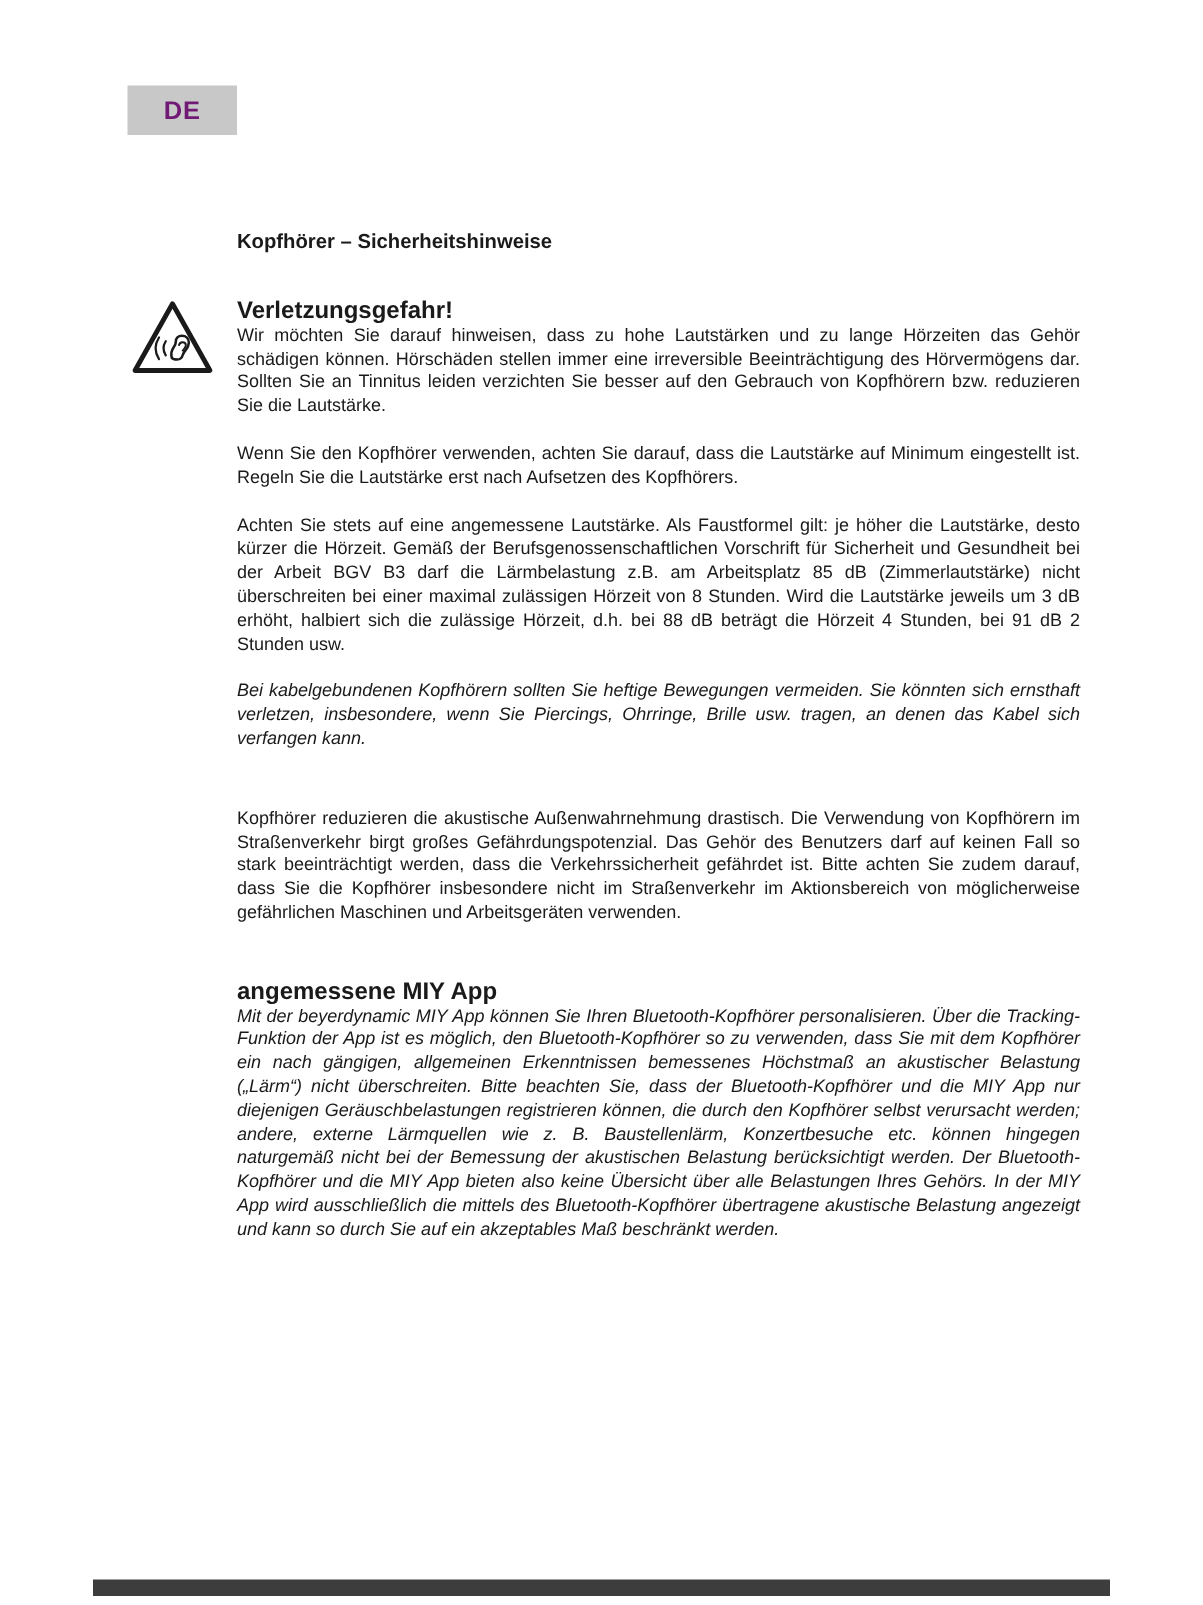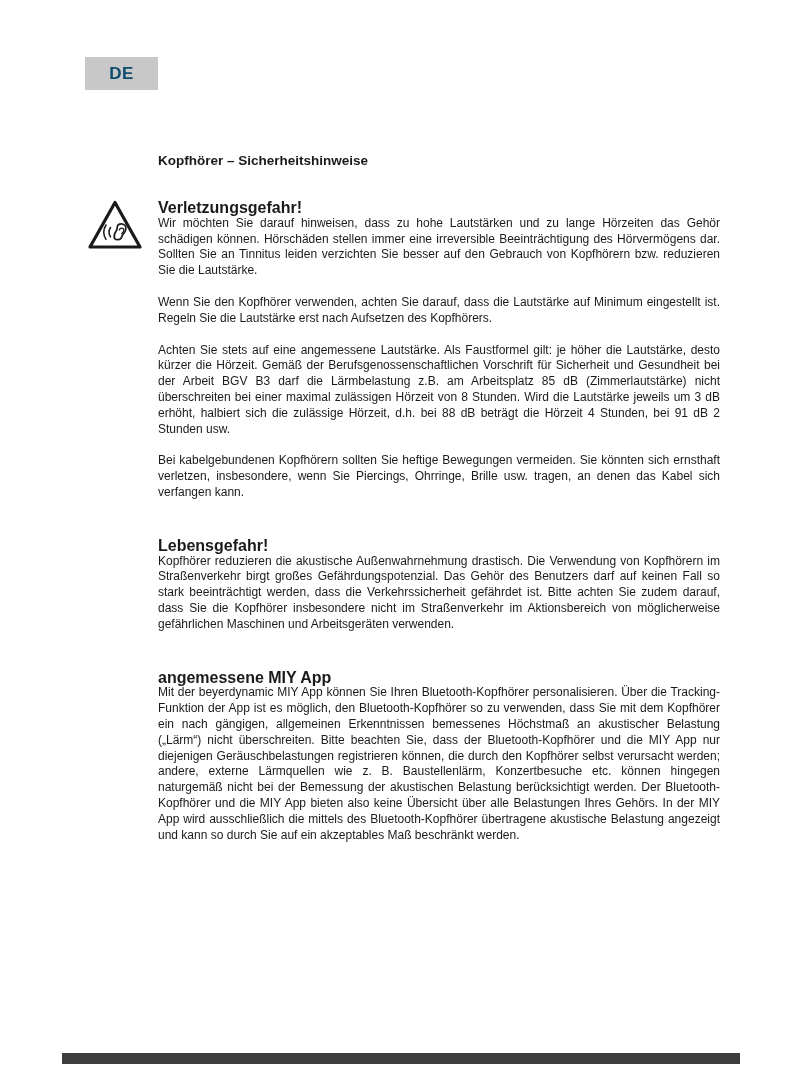--- a/index.html
+++ b/index.html
@@ -17,21 +17,21 @@
     left: 85px;
     top: 57px;
     width: 73px;
     height: 33px;
     background: #c8c8c8;
     display: flex;
     align-items: center;
     justify-content: center;
     font-weight: 700;
     font-size: 17px;
-    color: #0c4a6e;
+    color: #701a75;
     letter-spacing: 0.5px;
   }
   .warning-icon {
     position: absolute;
     left: 87px;
     top: 199px;
     width: 56px;
     height: 52px;
   }
   .content {
@@ -54,21 +54,21 @@
     margin: 0;
     line-height: 15.8px;
   }
   .para {
     font-size: 12px;
     line-height: 15.8px;
     margin: 0 0 16px 0;
     text-align: justify;
   }
   .para.tight { margin-bottom: 0; }
-  .para.last { margin-bottom: 0; }
+  .para.last { margin-bottom: 0; font-style: italic; }
   .footer-bar {
     position: absolute;
     left: 62px;
     top: 1053px;
     width: 678px;
     height: 11px;
     background: #3d3d3d;
   }
 </style>
 </head>
@@ -94,21 +94,20 @@
 
     <section>
       <h2 class="sec-heading">Verletzungsgefahr!</h2>
       <p class="para">Wir möchten Sie darauf hinweisen, dass zu hohe Lautstärken und zu lange Hörzeiten das Gehör schädigen können. Hörschäden stellen immer eine irreversible Beeinträchtigung des Hörvermögens dar. Sollten Sie an Tinnitus leiden verzichten Sie besser auf den Gebrauch von Kopfhörern bzw. reduzieren Sie die Lautstärke.</p>
       <p class="para">Wenn Sie den Kopfhörer verwenden, achten Sie darauf, dass die Lautstärke auf Minimum eingestellt ist. Regeln Sie die Lautstärke erst nach Aufsetzen des Kopfhörers.</p>
       <p class="para">Achten Sie stets auf eine angemessene Lautstärke. Als Faustformel gilt: je höher die Lautstärke, desto kürzer die Hörzeit. Gemäß der Berufsgenossenschaftlichen Vorschrift für Sicherheit und Gesundheit bei der Arbeit BGV B3 darf die Lärmbelastung z.B. am Arbeitsplatz 85 dB (Zimmerlautstärke) nicht überschreiten bei einer maximal zulässigen Hörzeit von 8 Stunden. Wird die Lautstärke jeweils um 3 dB erhöht, halbiert sich die zulässige Hörzeit, d.h. bei 88 dB beträgt die Hörzeit 4 Stunden, bei 91 dB 2 Stunden usw.</p>
       <p class="para last">Bei kabelgebundenen Kopfhörern sollten Sie heftige Bewegungen vermeiden. Sie könnten sich ernsthaft verletzen, insbesondere, wenn Sie Piercings, Ohrringe, Brille usw. tragen, an denen das Kabel sich verfangen kann.</p>
     </section>
 
     <section class="section-gap">
-      <h2 class="sec-heading">Lebensgefahr!</h2>
       <p class="para tight">Kopfhörer reduzieren die akustische Außenwahrnehmung drastisch. Die Verwendung von Kopfhörern im Straßenverkehr birgt großes Gefährdungspotenzial. Das Gehör des Benutzers darf auf keinen Fall so stark beeinträchtigt werden, dass die Verkehrssicherheit gefährdet ist. Bitte achten Sie zudem darauf, dass Sie die Kopfhörer insbesondere nicht im Straßenverkehr im Aktionsbereich von möglicherweise gefährlichen Maschinen und Arbeitsgeräten verwenden.</p>
     </section>
 
     <section class="section-gap">
       <h2 class="sec-heading">angemessene MIY App</h2>
       <p class="para last">Mit der beyerdynamic MIY App können Sie Ihren Bluetooth-Kopfhörer personalisieren. Über die Tracking-Funktion der App ist es möglich, den Bluetooth-Kopfhörer so zu verwenden, dass Sie mit dem Kopfhörer ein nach gängigen, allgemeinen Erkenntnissen bemessenes Höchstmaß an akustischer Belastung („Lärm“) nicht überschreiten. Bitte beachten Sie, dass der Bluetooth-Kopfhörer und die MIY App nur diejenigen Geräuschbelastungen registrieren können, die durch den Kopfhörer selbst verursacht werden; andere, externe Lärmquellen wie z. B. Baustellenlärm, Konzertbesuche etc. können hingegen naturgemäß nicht bei der Bemessung der akustischen Belastung berücksichtigt werden. Der Bluetooth-Kopfhörer und die MIY App bieten also keine Übersicht über alle Belastungen Ihres Gehörs. In der MIY App wird ausschließlich die mittels des Bluetooth-Kopfhörer übertragene akustische Belastung angezeigt und kann so durch Sie auf ein akzeptables Maß beschränkt werden.</p>
     </section>
 
   </div>
 

